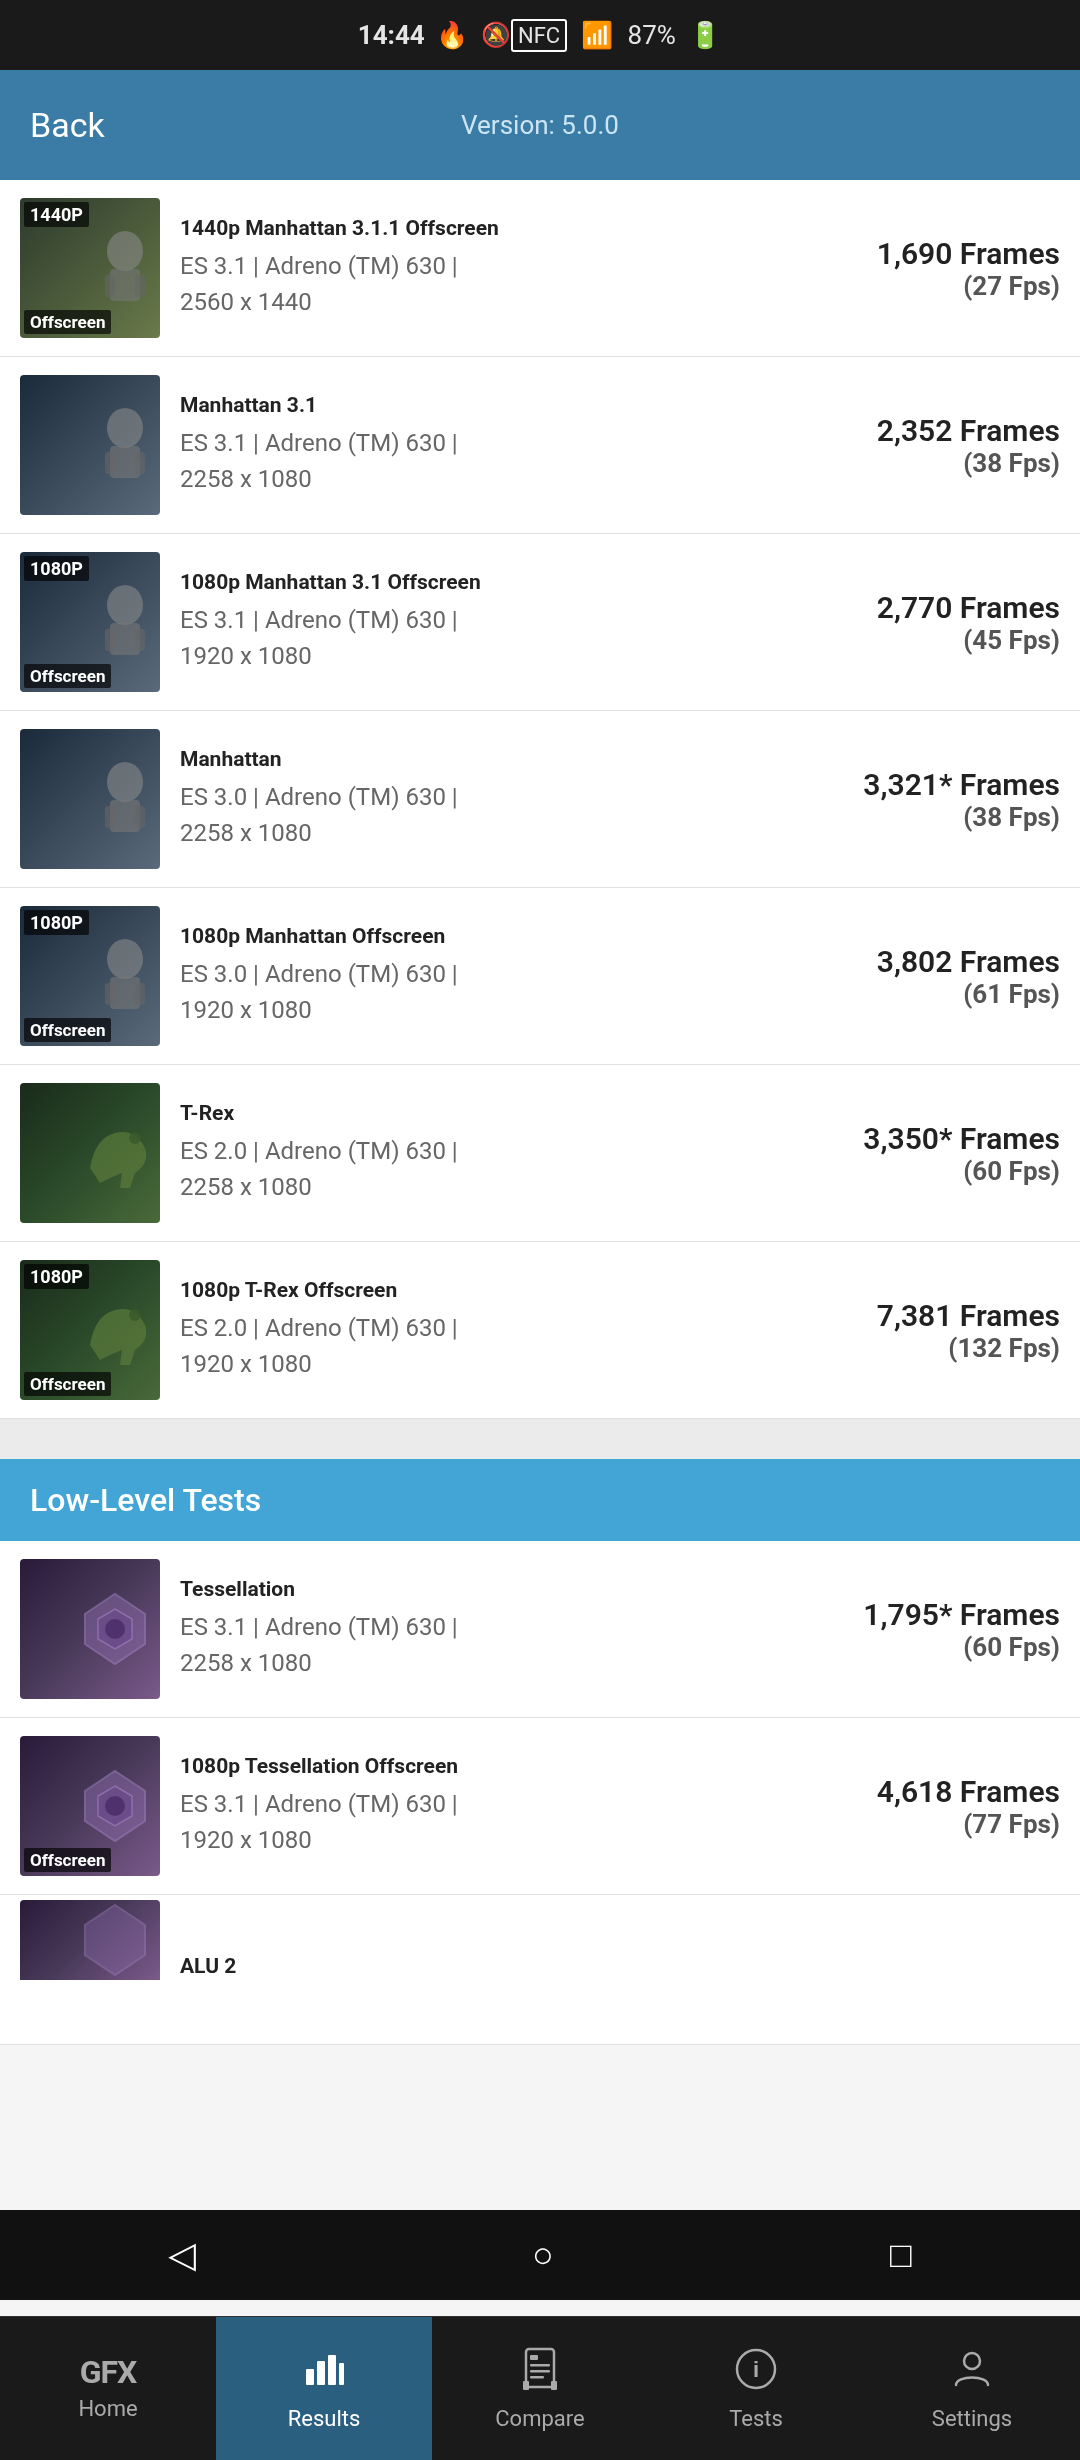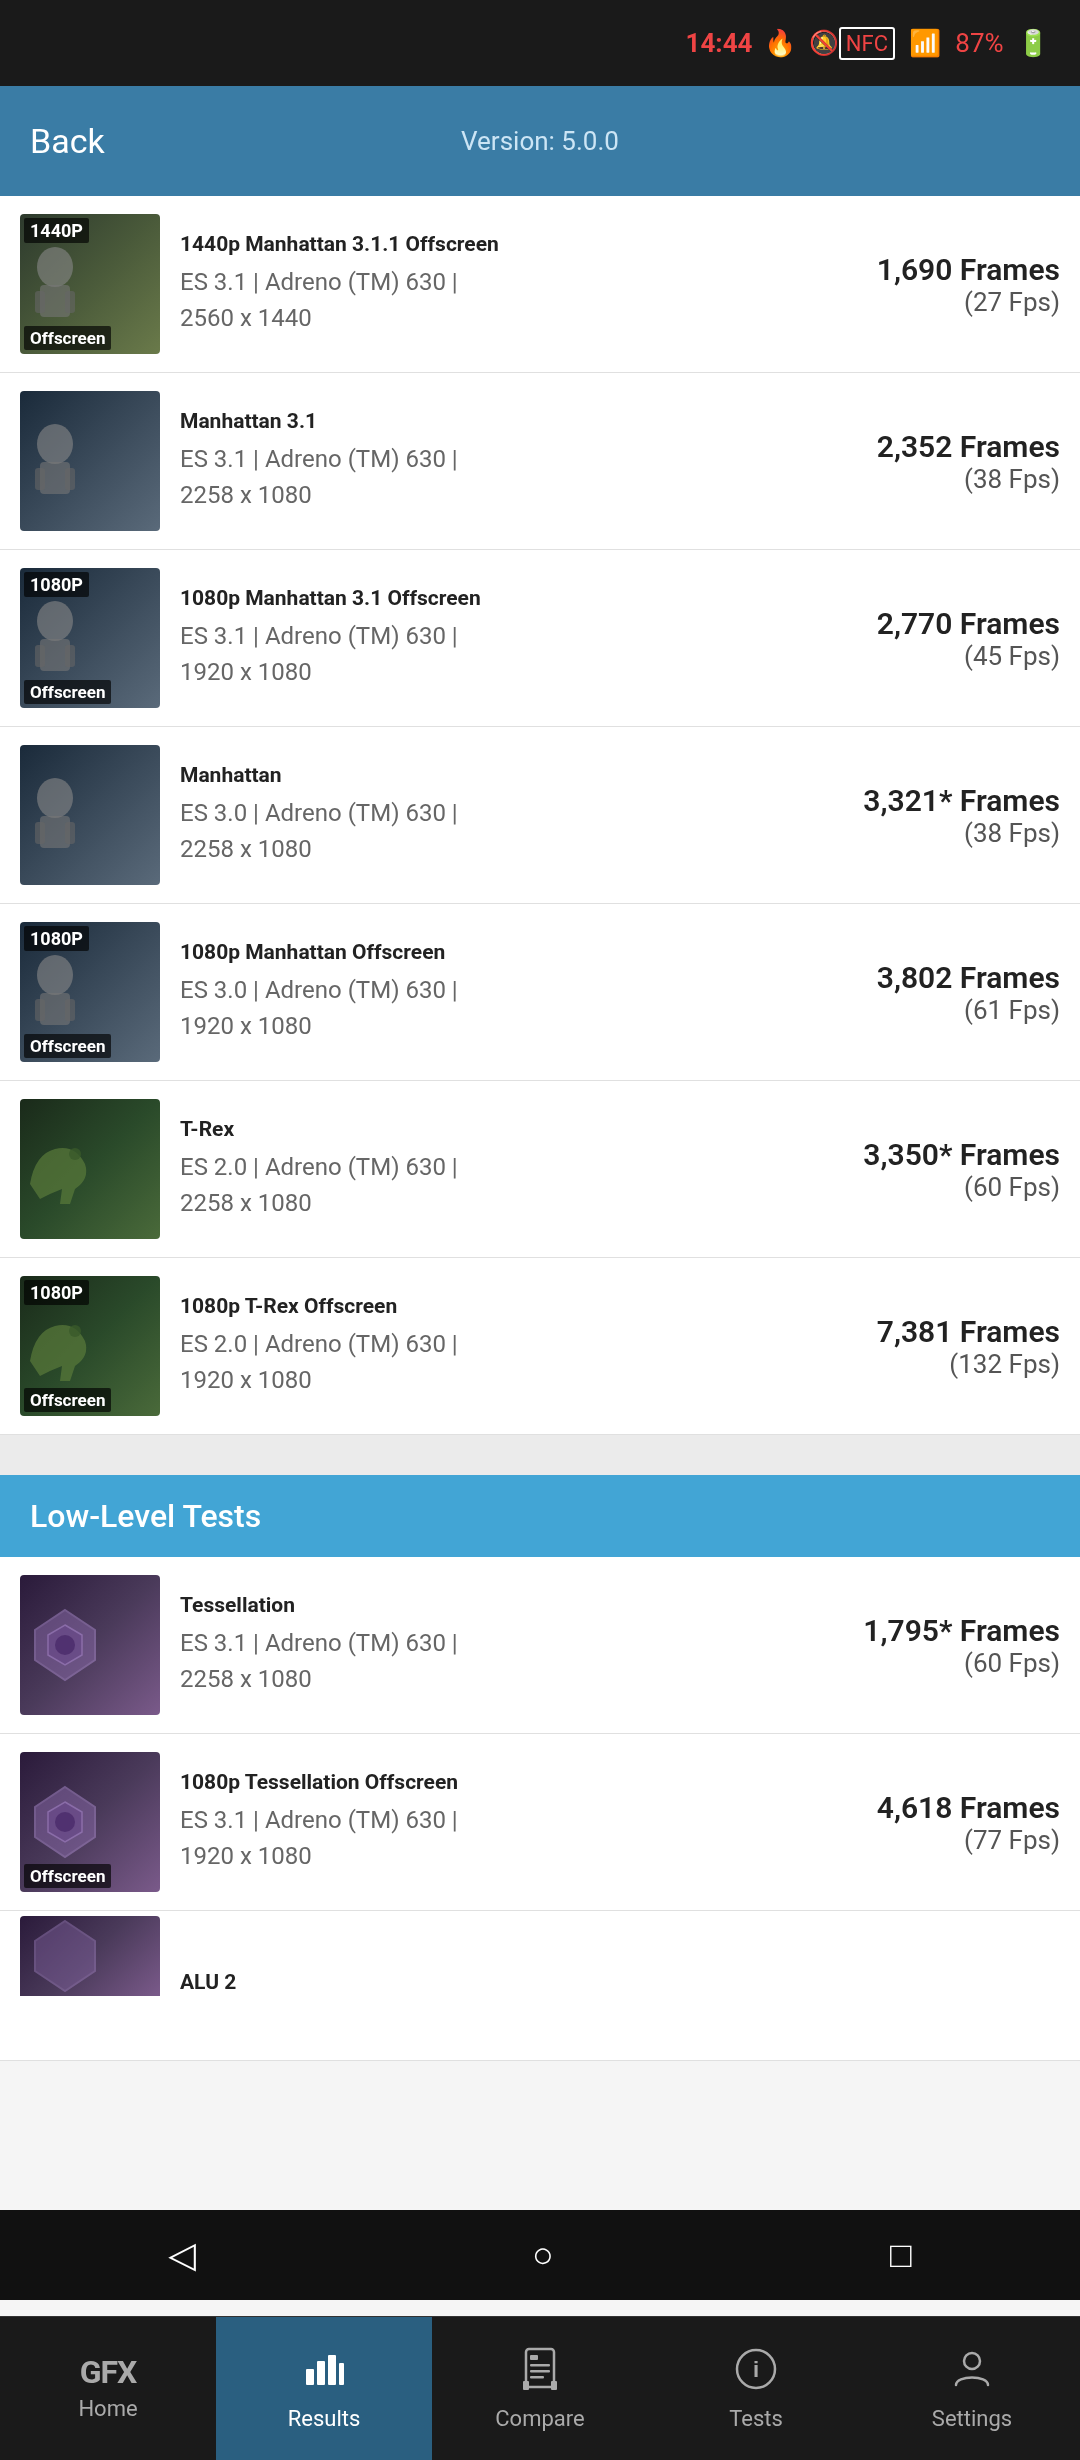--- a/index.html
+++ b/index.html
@@ -9,26 +9,26 @@
       background: #f5f5f5;
       width: 1080px;
       min-height: 2460px;
       overflow-x: hidden;
       font-size: 28px;
     }
 
     
     .status-bar {
       background: #1a1a1a;
-      color: #ef4444;
-      display: flex;
-      justify-content: flex-end;
+      color: #e5e5e5;
+      display: flex;
+      justify-content: center;
       align-items: center;
       padding: 10px 30px;
-      height: 86px;
+      height: 70px;
     }
     .status-left { font-size: 26px; font-weight: bold; display: flex; align-items: center; gap: 12px; }
     .status-right { font-size: 26px; display: flex; align-items: center; gap: 14px; }
 
     
     .header {
       background: #3a7ca5;
       padding: 24px 30px;
       display: flex;
       align-items: center;
@@ -73,21 +73,21 @@
       margin-right: 20px;
       position: relative;
       overflow: hidden;
       border-radius: 4px;
     }
     .thumb-bg {
       width: 100%;
       height: 100%;
       display: flex;
       align-items: center;
-      justify-content: flex-start;
+      justify-content: flex-end;
       position: relative;
     }
     .thumb-label-topleft {
       position: absolute;
       top: 4px;
       left: 4px;
       background: rgba(0,0,0,0.65);
       color: white;
       font-size: 18px;
       font-weight: bold;
@@ -129,20 +129,21 @@
       flex-shrink: 0;
     }
     .test-frames {
       font-size: 30px;
       font-weight: 600;
       color: #222;
     }
     .test-fps {
       font-size: 26px;
       color: #555;
+      font-weight: bold;
     }
 
     
     .spacer {
       height: 40px;
       background: #ebebeb;
     }
 
     
     .bottom-nav {

